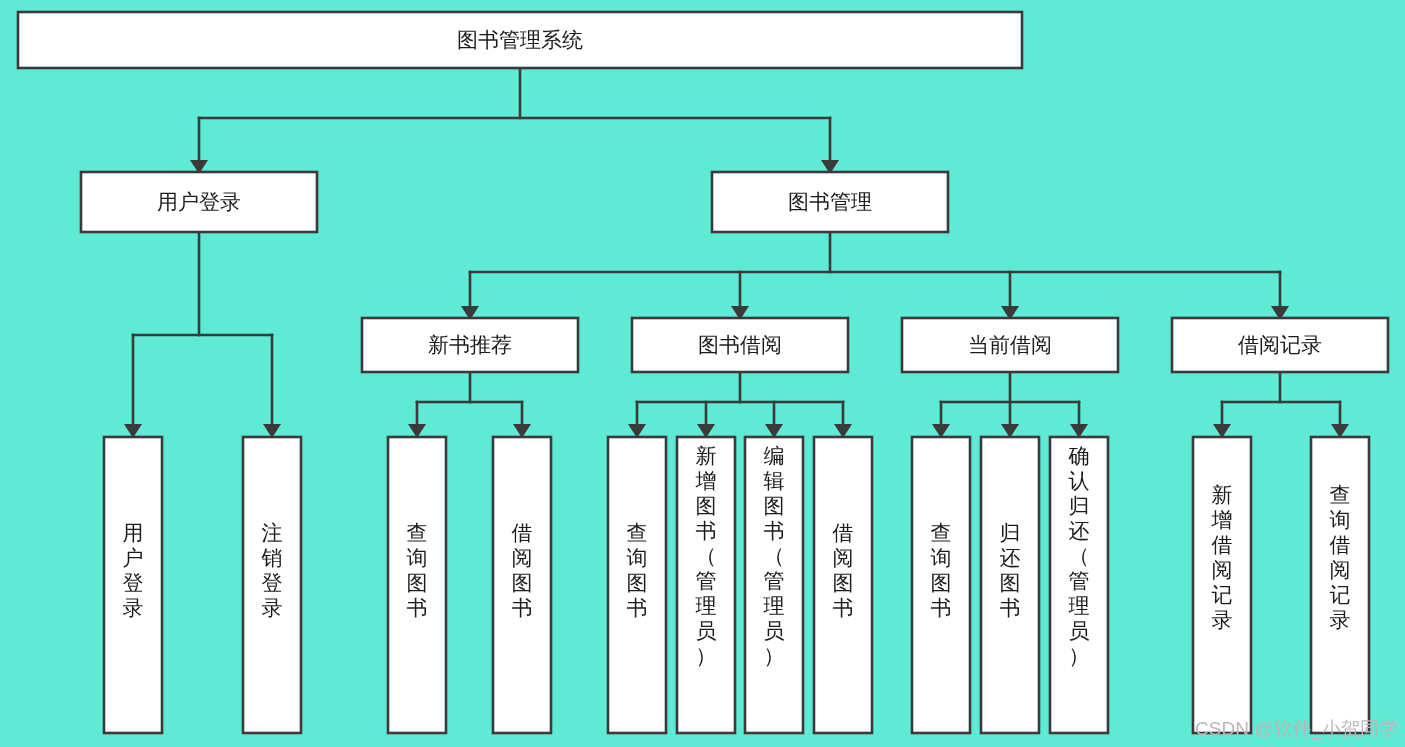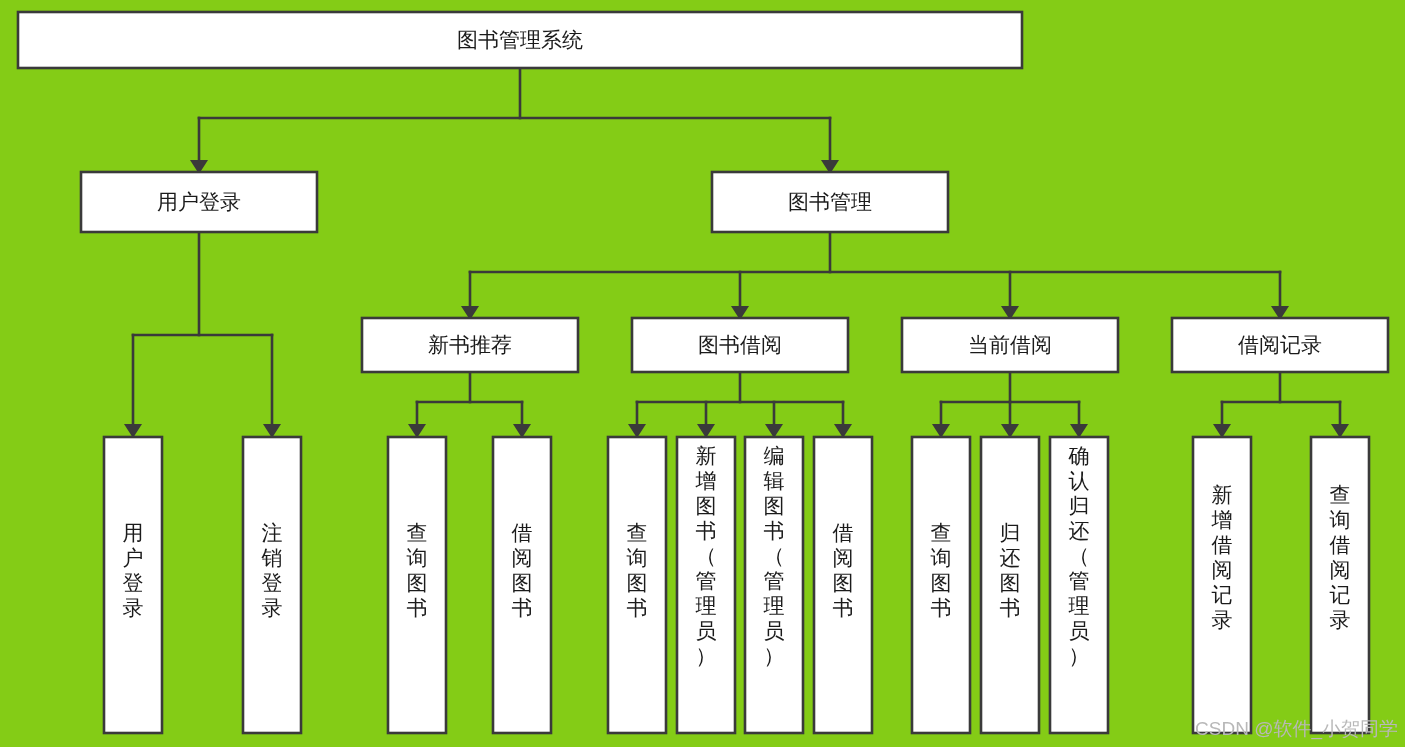--- a/index.html
+++ b/index.html
@@ -8,21 +8,21 @@
     padding: 0;
     background: #ffffff;
   }
   body {
     font-family: "Liberation Sans", "DejaVu Sans", sans-serif;
   }
   #diagram-root {
     position: relative;
     width: 1405px;
     height: 747px;
-    background: #84cc16;
+    background: #5eead4;
     overflow: hidden;
   }
   svg.tree-svg {
     position: absolute;
     top: 0;
     left: 0;
     width: 1405px;
     height: 747px;
     display: block;
   }

